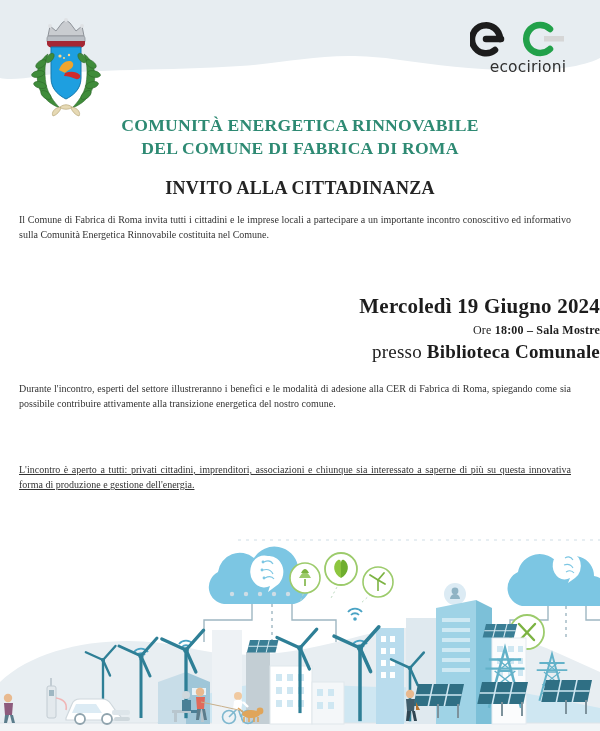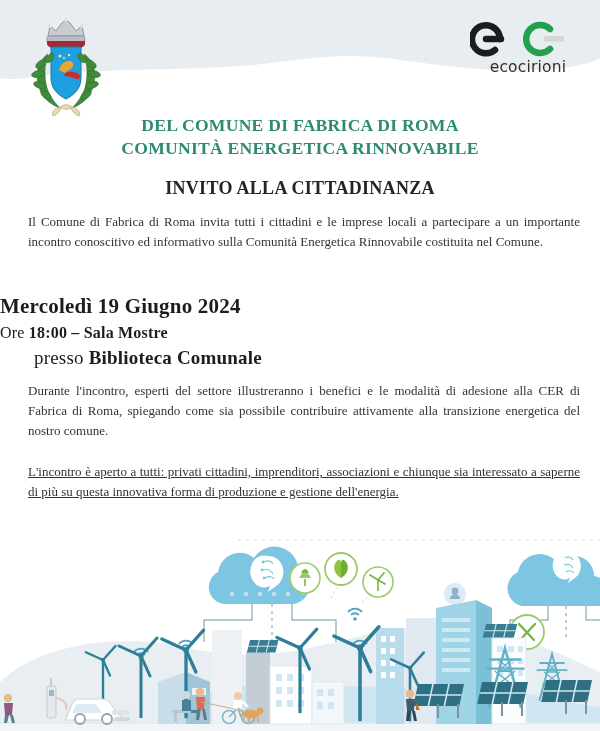--- a/index.html
+++ b/index.html
@@ -38,35 +38,35 @@
     color:#2e8a73; font-weight:bold; font-size:17.6px;
     letter-spacing:.25px; line-height:1.32;
   }
   .subtitle {
     position:absolute; left:0; top:178px; width:600px; text-align:center;
     color:#242424; font-weight:bold; font-size:18px; letter-spacing:.3px;
   }
 
   
   .copy {
-    position:absolute; left:28px; width:552px;
-    color:#333333; font-size:13px; line-height:1.52;
+    position:absolute; left:19px; width:552px;
+    color:#333333; font-size:10px; line-height:1.52;
     text-align:justify; text-justify:inter-word;
   }
   .p1 { top:212px; }
   .p2 { top:381px;font-family:Liberation Serif, serif; }
   .p3 { top:462px;text-decoration:underline; }
 
   
   .event {
-    position:absolute; left:0; top:292px; width:600px; text-align:left;
+    position:absolute; left:0; top:292px; width:600px; text-align:right;
     color:#1d1d1d; line-height:1.42;
   }
   .event .l1 { font-size:21px; font-weight:bold; letter-spacing:.2px; }
-  .event .l2 { font-size:16px; letter-spacing:.2px; }
+  .event .l2 { font-size:12px; letter-spacing:.2px; }
   .event .l3 { font-size:19px; letter-spacing:.2px;padding-left:34px; }
   .event b { font-weight:bold; }
   .event .lite { font-weight:normal; }
 
   
   .scene { position:absolute; left:0; top:532px; width:600px; height:199px; }
   .scene svg { display:block; }
 </style>
 </head>
 <body>
@@ -132,22 +132,22 @@
       <line x1="16" y1="23" x2="31" y2="23" stroke="#1c1c1c" stroke-width="6.5" stroke-linecap="round"></line>
 
       <path d="M80,13 A14,14 0 1 0 80,33" fill="none" stroke="#22a14a" stroke-width="6.5" stroke-linecap="round"></path>
       <rect x="74" y="20" width="20" height="5.5" fill="#d6d6d6"></rect>
     </svg>
     <div class="brand-name">ecocirioni</div>
   </div>
 </div>
 
 <div class="title-block">
+  <div class="title-line">COMUNITÀ ENERGETICA RINNOVABILE</div>
   <div class="title-line">DEL COMUNE DI FABRICA DI ROMA</div>
-  <div class="title-line">COMUNITÀ ENERGETICA RINNOVABILE</div>
 </div>
 
 <div class="subtitle">INVITO ALLA CITTADINANZA</div>
 
 <div class="copy p1">Il Comune di Fabrica di Roma invita tutti i cittadini e le imprese locali a partecipare a un importante incontro conoscitivo ed informativo sulla Comunità Energetica Rinnovabile costituita nel Comune.</div>
 
 <div class="event">
   <div class="l1">Mercoledì 19 Giugno 2024</div>
   <div class="l2">
     <span class="lite">Ore</span>

